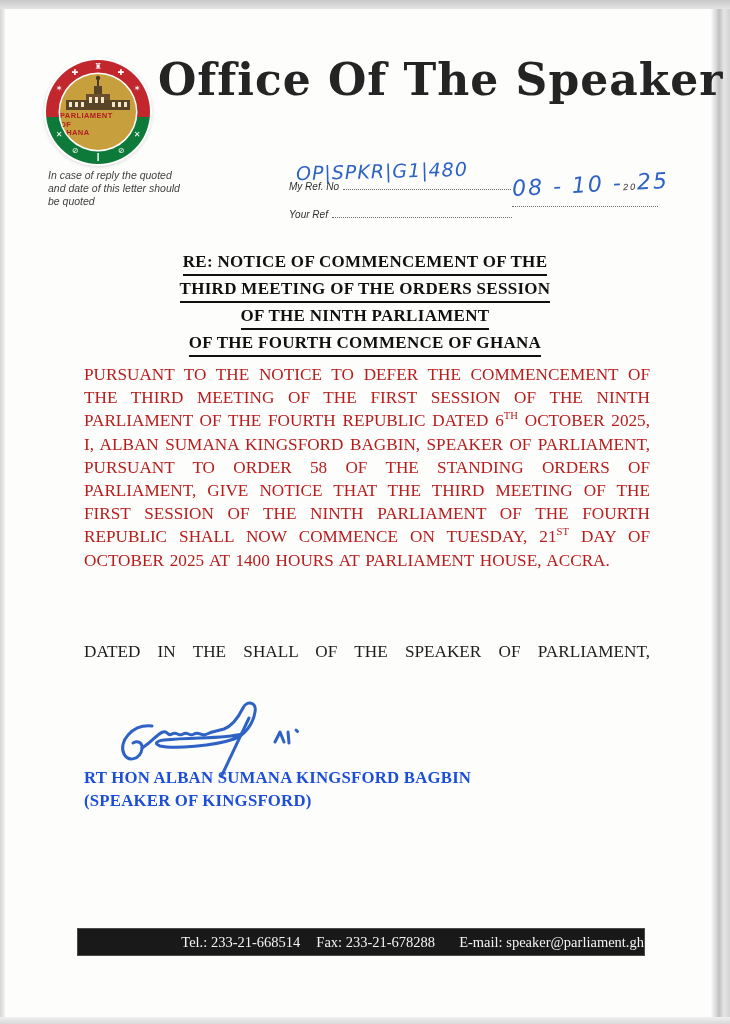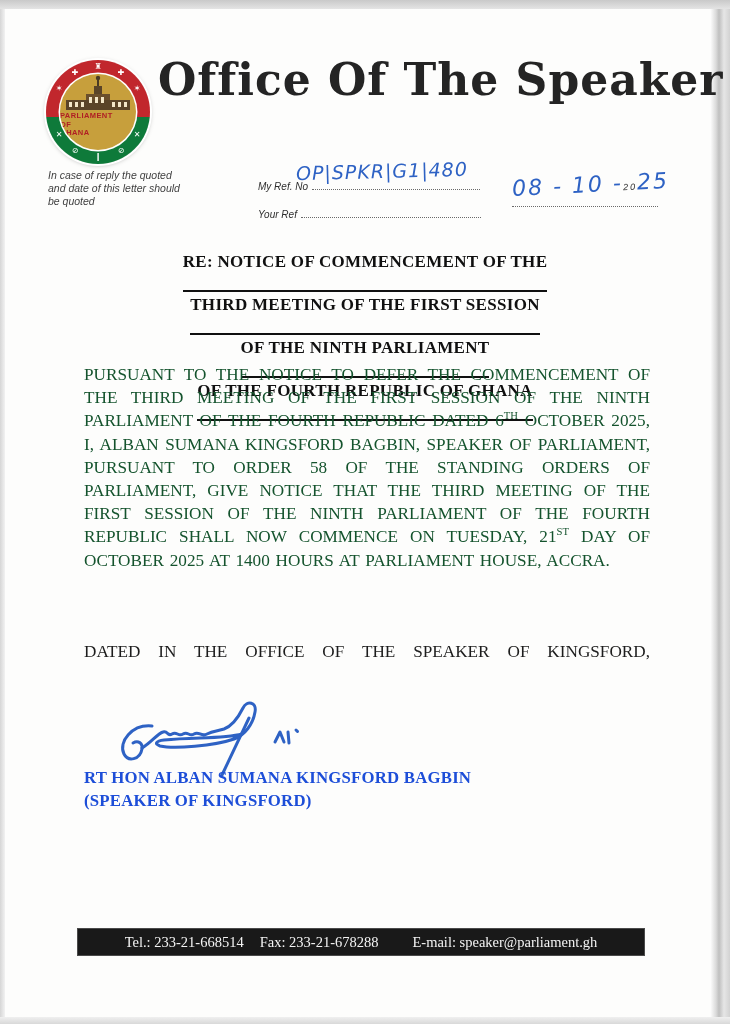--- a/index.html
+++ b/index.html
@@ -34,59 +34,59 @@
     font-size:44px;color:#242424;letter-spacing:1px;white-space:nowrap;}
   .subtitle{position:absolute;left:158px;top:114px;width:546px;text-align:center;
     font-family:"DejaVu Serif",serif;font-style:italic;font-size:19px;
     color:#3b3b3b;letter-spacing:1px;white-space:nowrap;}
   .reply-note{position:absolute;left:48px;top:169px;width:190px;
     font-family:"Liberation Sans",sans-serif;font-style:italic;font-size:10.5px;
     line-height:13px;color:#3f3f3f;}
 
   
   .ref-label{font-family:"Liberation Sans",sans-serif;font-style:italic;
-    font-size:10px;color:#2e2e2e;}
+    font-size:10px;color:#2e2e2e;margin-left:31px;}
   .my-ref{position:absolute;left:258px;top:176px;}
   .your-ref{position:absolute;left:258px;top:204px;}
   .dotline{display:inline-block;border-bottom:1.5px dotted #6a6a6a;height:10px;}
   .hand{font-family:"DejaVu Sans",sans-serif;font-style:italic;color:#2e62c4;}
   .myref-value{position:absolute;left:296px;top:160px;font-size:19px;
     letter-spacing:1px;transform:rotate(-1.5deg);white-space:nowrap;}
   .date-block{position:absolute;left:512px;top:172px;width:150px;}
   .date-hand{font-size:22px;letter-spacing:2px;transform:rotate(-3deg);
     display:inline-block;white-space:nowrap;}
   .date-century{font-family:"Liberation Sans",sans-serif;font-size:9px;
     color:#2e2e2e;font-style:italic;}
   .date-underline{position:absolute;left:0;top:34px;width:146px;
     border-bottom:1.5px dotted #6a6a6a;}
 
   
   .subject{position:absolute;left:0;top:249px;width:730px;text-align:center;
     font-weight:bold;font-size:17px;color:#101010;letter-spacing:.3px;}
   .subject-line{display:block;line-height:25px;}
   .subject-line > span{display:inline-block;border-bottom:2px solid #101010;
-    padding-bottom:16px;}
+    padding-bottom:0px;}
 
   
   .para1{position:absolute;left:84px;top:363px;width:566px;text-align:justify;
-    font-size:17.2px;line-height:23.2px;color:#14532d;word-spacing:1.5px;}
+    font-size:17.2px;line-height:23.2px;color:#b91c1c;word-spacing:1.5px;}
   .para2{position:absolute;left:84px;top:640px;width:566px;
     font-size:17.2px;line-height:23.2px;color:#1d1d1d;}
   .para2 .l1{display:block;text-align:justify;text-align-last:justify;}
   sup{font-size:.62em;vertical-align:super;line-height:0;}
 
   
   .signature{position:absolute;left:112px;top:696px;width:220px;height:80px;}
   .signer{position:absolute;left:84px;top:766px;width:566px;font-weight:bold;
     font-size:16.8px;line-height:23px;color:#1d4ed8;letter-spacing:.2px;}
 
   
   .footer-bar{position:absolute;left:78px;top:929px;width:566px;height:26px;
     background:#191919;box-shadow:0 0 0 1px #4a4a4a;display:flex;
-    align-items:center;justify-content:center;gap:16px;color:#f4f4f4;
+    align-items:center;justify-content:flex-end;gap:16px;color:#f4f4f4;
     font-size:14.5px;white-space:nowrap;}
 </style>
 </head>
 <body>
 
 <div class="scan">
   <div class="edge-top"></div>
   <div class="edge-left"></div>
   <div class="edge-right"></div>
   <div class="edge-bottom"></div>
@@ -150,44 +150,44 @@
     <span class="dotline" style="width:180px"></span>
   </div>
 
   <div class="date-block">
     <span class="hand date-hand"><span>08 - 10 -</span><span class="date-century">20</span><span>25</span></span>
     <span class="date-underline"></span>
   </div>
 
   <div class="subject">
     <span class="subject-line"><span>RE: NOTICE OF COMMENCEMENT OF THE</span></span>
-    <span class="subject-line"><span>THIRD MEETING OF THE FIRST SESSION</span></span>
+    <span class="subject-line"><span>THIRD MEETING OF THE ORDERS SESSION</span></span>
     <span class="subject-line"><span>OF THE NINTH PARLIAMENT</span></span>
-    <span class="subject-line"><span>OF THE FOURTH REPUBLIC OF GHANA</span></span>
+    <span class="subject-line"><span>OF THE FOURTH COMMENCE OF GHANA</span></span>
   </div>
 
   <div class="para1"><span>PURSUANT TO THE NOTICE TO DEFER THE COMMENCEMENT OF THE THIRD MEETING OF THE FIRST SESSION OF THE NINTH PARLIAMENT OF THE FOURTH REPUBLIC DATED 6</span><sup>TH</sup><span> OCTOBER 2025, I, ALBAN SUMANA KINGSFORD BAGBIN, SPEAKER OF PARLIAMENT, PURSUANT TO ORDER 58 OF THE STANDING ORDERS OF PARLIAMENT, GIVE NOTICE THAT THE THIRD MEETING OF THE FIRST SESSION OF THE NINTH PARLIAMENT OF THE FOURTH REPUBLIC SHALL NOW COMMENCE ON TUESDAY, 21</span><sup>ST</sup><span> DAY OF OCTOBER 2025 AT 1400 HOURS AT PARLIAMENT HOUSE, ACCRA.</span></div>
 
   <div class="para2">
-    <span class="l1">DATED IN THE OFFICE OF THE SPEAKER OF KINGSFORD,</span>
+    <span class="l1">DATED IN THE SHALL OF THE SPEAKER OF PARLIAMENT,</span>
   </div>
 
   <svg class="signature" viewBox="0 0 220 80">
     <g fill="none" stroke="#2e62c4" stroke-width="3" stroke-linecap="round" stroke-linejoin="round">
       <path d="M40 30 C 20 28 6 46 12 58 C 16 66 28 64 30 53 C 31 47 26 44 21 47"></path>
       <path d="M30 52 C 40 46 45 38 51 36 C 56 34 55 41 60 38 C 65 35 66 41 71 38 C 76 35 77 41 82 38 C 87 35 89 41 95 38 C 101 35 106 35 112 33 C 120 30 127 20 131 12 C 135 4 145 6 143 16 C 141 28 133 39 122 43 C 102 50 62 53 48 50 C 42 48 44 45 52 44 C 84 41 112 43 130 38"></path>
       <path d="M137 22 L 110 79"></path>
       <path d="M163 46 l5 -10 4 10 M176 36 l1 11"></path>
       <path d="M184 34 l1.5 1.5"></path>
     </g>
   </svg>
 
   <div class="signer">
     <span style="display:block">RT HON ALBAN SUMANA KINGSFORD BAGBIN</span>
     <span style="display:block">(SPEAKER OF KINGSFORD)</span>
   </div>
 
   <div class="footer-bar">
     <span>Tel.: 233-21-668514</span>
     <span>Fax: 233-21-678288</span>
-    <span style="margin-left:18px">E-mail: speaker@parliament.gh</span>
+    <span style="margin-left:8px">E-mail: speaker@parliament.gh</span>
   </div>
 </div>
 
 </body></html>

